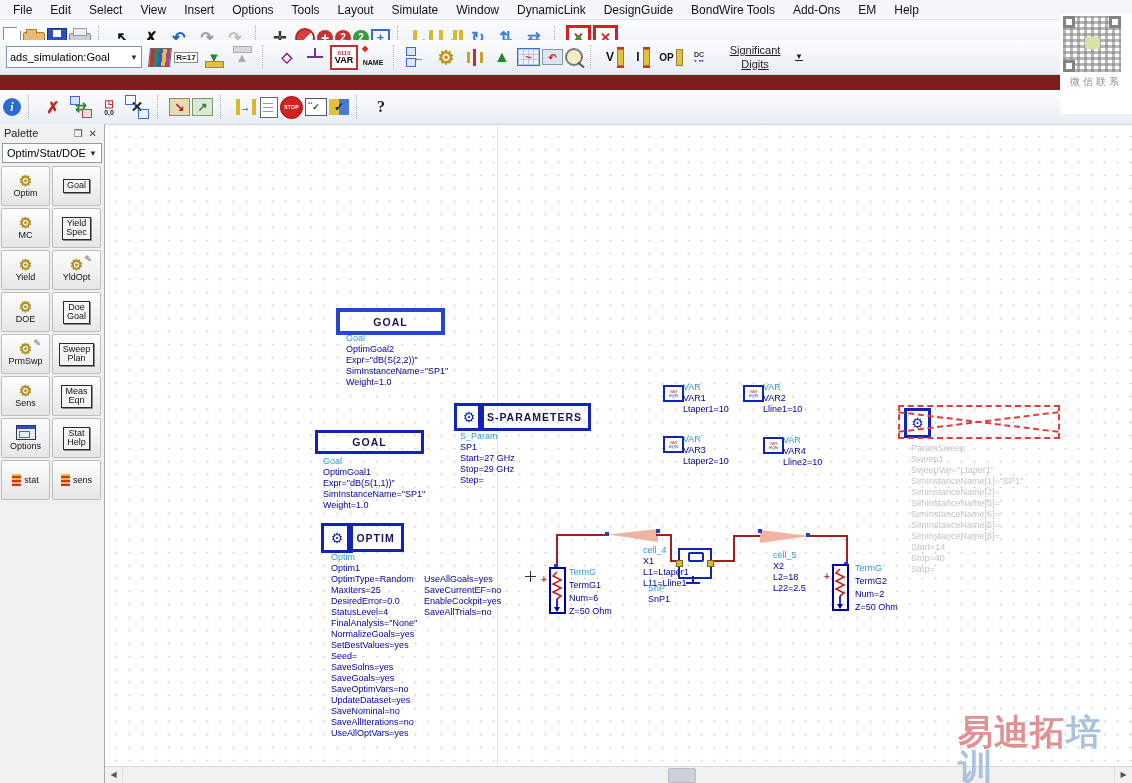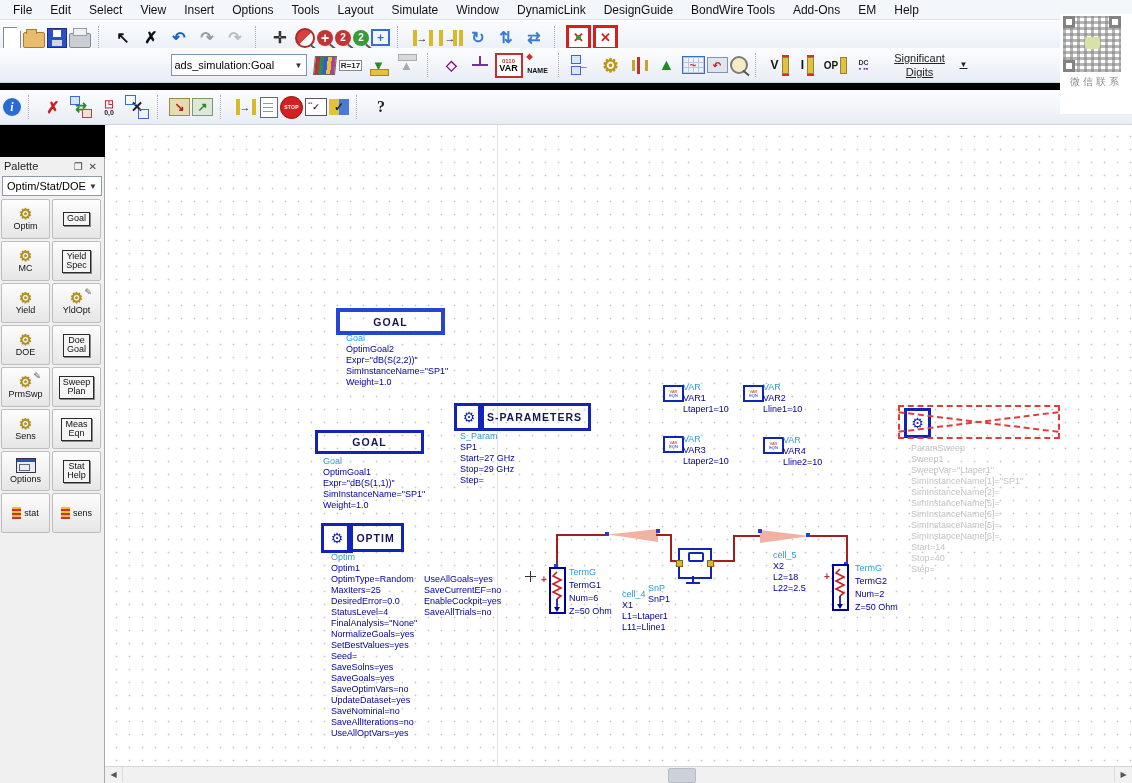--- a/index.html
+++ b/index.html
@@ -1,26 +1,26 @@
 <!DOCTYPE html>
 <html><head>
 <meta charset="utf-8">
 <style>
   html,body{margin:0;padding:0;}
   body{width:1132px;height:783px;overflow:hidden;font-family:"Liberation Sans",sans-serif;background:#fff;position:relative;}
-  #app{position:absolute;inset:0;background:#000000;}
+  #app{position:absolute;inset:0;background:#7f1d1d;}
 
   
   #menubar{position:absolute;left:0;top:0;right:0;height:19px;background:#f3f6fb;border-bottom:1px solid #dde3ec;display:flex;align-items:center;padding-left:4px;font-size:12px;color:#111;z-index:3;}
   .menu-item{padding:1px 9px;cursor:default;}
 
   
   .tbar{position:absolute;left:0;right:0;display:flex;align-items:center;background:linear-gradient(#fcfdfe,#e8edf5);border-bottom:1px solid #cfd6e2;padding-left:2px;z-index:2;}
   #tbar1{top:19px;height:37px;}
-  #tbar2{top:48px;height:34px;justify-content:center;}
+  #tbar2{top:40px;height:34px;}
   #tbar3{top:90px;height:34px;}
   .tsep{width:6px;height:24px;border-left:1px dotted #adadad;margin:0 4px 0 6px;}
   .icn{width:26px;height:26px;display:inline-flex;align-items:center;justify-content:center;font-size:16px;font-weight:bold;margin:0 1px;position:relative;color:#222;flex:none;cursor:default;}
   .itxt{pointer-events:none;}
 
   .ic-page{width:16px;height:20px;background:#fff;border:1px solid #8a8a8a;clip-path:polygon(0 0,72% 0,100% 22%,100% 100%,0 100%);}
   .ic-folder{width:20px;height:14px;background:#e9bb6e;border:1px solid #a87c2c;border-radius:2px 2px 2px 2px;margin-top:5px;}
   .ic-folder::before{content:"";position:absolute;top:-4px;left:2px;width:9px;height:4px;background:#e9bb6e;border:1px solid #a87c2c;border-bottom:none;}
   .ic-save{width:18px;height:18px;background:#2a50c8;border:1px solid #1a307f;}
   .ic-save::before{content:"";position:absolute;top:1px;left:5px;width:8px;height:7px;background:#fff;}
@@ -96,21 +96,21 @@
 
   
   #qr{position:absolute;top:14px;right:0;width:66px;height:96px;background:#fff;z-index:10;padding:2px 3px;}
   .qr-img{width:58px;height:56px;position:relative;opacity:.75;background:repeating-linear-gradient(0deg,rgba(95,95,95,.6) 0 3px,transparent 3px 6px),repeating-linear-gradient(90deg,rgba(95,95,95,.6) 0 3px,transparent 3px 7px);}
   .qf{position:absolute;width:12px;height:12px;border:3px solid #5a5a5a;background:#fff;box-sizing:border-box;}
   .qf.tl{top:0;left:0}.qf.tr{top:0;right:0}.qf.bl{bottom:0;left:0}
   .qw{position:absolute;left:22px;top:21px;width:15px;height:12px;background:#ccd889;border-radius:3px;}
   .qr-cap{font-size:10px;color:#8f8f8f;letter-spacing:3px;text-align:center;margin-top:3px;white-space:nowrap;}
 
   
-  #palette{position:absolute;left:0;top:124px;width:104px;bottom:0;background:#f0f0f0;border-right:1px solid #a9a9a9;z-index:2;margin-top:33px;}
+  #palette{position:absolute;left:0;top:124px;width:104px;bottom:0;background:#f0f0f0;border-right:1px solid #a9a9a9;z-index:2;}
   .pal-header{height:18px;display:flex;align-items:center;padding:0 4px;font-size:11px;color:#222;}
   .pal-header .sp{flex:1}
   .pal-btnicon{font-size:10px;color:#444;padding:0 3px;cursor:default;}
   .pal-combo{margin:1px 2px 3px 2px;height:18px;background:#fff;border:1px solid #8f9aa8;font-size:11px;display:flex;align-items:center;justify-content:space-between;padding:0 4px;cursor:default;}
   .pal-combo .arr{font-size:8px;color:#333;}
   .pal-grid{display:grid;grid-template-columns:49px 49px;gap:2px;padding:0 1px;}
   .pal-btn{height:38px;background:linear-gradient(#fdfdfd,#e6e6e6);border:1px solid #bdbdbd;border-radius:2px;display:flex;flex-direction:column;align-items:center;justify-content:center;font-size:9px;color:#111;position:relative;cursor:default;}
   .pal-gear{font-size:15px;color:#bb940e;line-height:14px;text-shadow:0 0 1px #6a5200;}
   .pal-pen::after{content:"✎";position:absolute;top:3px;right:8px;font-size:9px;color:#555;}
   .pal-box{border:1px solid #2a2a2a;box-shadow:1px 1px 0 #8a8a8a;background:#f5f5f5;padding:1px 3px;font-size:9px;line-height:9.5px;text-align:center;}
@@ -449,21 +449,21 @@
 
     <svg class="termsym" style="left:444px;top:443px;" width="18" height="48">
       <rect x="1" y="1" width="15" height="45" fill="none" stroke="#0000a0" stroke-width="2"></rect>
       <polyline points="8,5 4,9 12,13 4,17 12,21 4,25 12,29 8,32" fill="none" stroke="#c42020" stroke-width="1.6"></polyline>
       <line x1="8" y1="32" x2="8" y2="41" stroke="#0000a0" stroke-width="1.6"></line>
       <polygon points="5,40 11,40 8,45" fill="#0000a0"></polygon>
     </svg>
     <span class="plusmark" style="left:436px;top:450px;">+</span>
     <div class="comp lh13" id="term1lines" style="left:464px;top:442px;"><div class="inst">TermG</div><div>TermG1</div><div>Num=6</div><div>Z=50 Ohm</div></div>
 
-    <div class="comp" id="cell4lines" style="left:517px;top:421px;margin-top:44px;"><div class="inst">cell_4</div><div>X1</div><div>L1=Ltaper1</div><div>L11=Lline1</div></div>
+    <div class="comp" id="cell4lines" style="left:538px;top:421px;"><div class="inst">cell_4</div><div>X1</div><div>L1=Ltaper1</div><div>L11=Lline1</div></div>
 
     <div class="snpbox" style="left:573px;top:424px;">
       <span class="snppin" style="left:-4px;"></span>
       <span class="snppin" style="right:-4px;"></span>
     </div>
     <div class="gndsym" style="left:580px;top:452px;"></div>
     <div class="comp" id="snplines" style="left:543px;top:459px;"><div class="inst">SnP</div><div>SnP1</div></div>
 
     <div class="comp" id="cell5lines" style="left:668px;top:426px;"><div class="inst">cell_5</div><div>X2</div><div>L2=18</div><div>L22=2.5</div></div>
 
@@ -472,19 +472,23 @@
       <polyline points="8,5 4,9 12,13 4,17 12,21 4,25 12,29 8,32" fill="none" stroke="#c42020" stroke-width="1.6"></polyline>
       <line x1="8" y1="32" x2="8" y2="41" stroke="#0000a0" stroke-width="1.6"></line>
       <polygon points="5,40 11,40 8,45" fill="#0000a0"></polygon>
     </svg>
     <span class="plusmark" style="left:719px;top:447px;">+</span>
     <div class="comp lh13" id="term2lines" style="left:750px;top:438px;"><div class="inst">TermG</div><div>TermG2</div><div>Num=2</div><div>Z=50 Ohm</div></div>
 
     <span class="cross" style="left:420px;top:447px;"></span>
   </div>
 
+  <div id="wm">
+    <div class="wm1"><span class="r">易迪拓</span><span class="b">培训</span></div>
+
+  </div>
 
   <div id="hscroll">
     <span class="sarr l">◀</span>
     <span class="sthumb"></span>
     <span class="sarr r">▶</span>
   </div>
 </div>
 
 </body></html>

